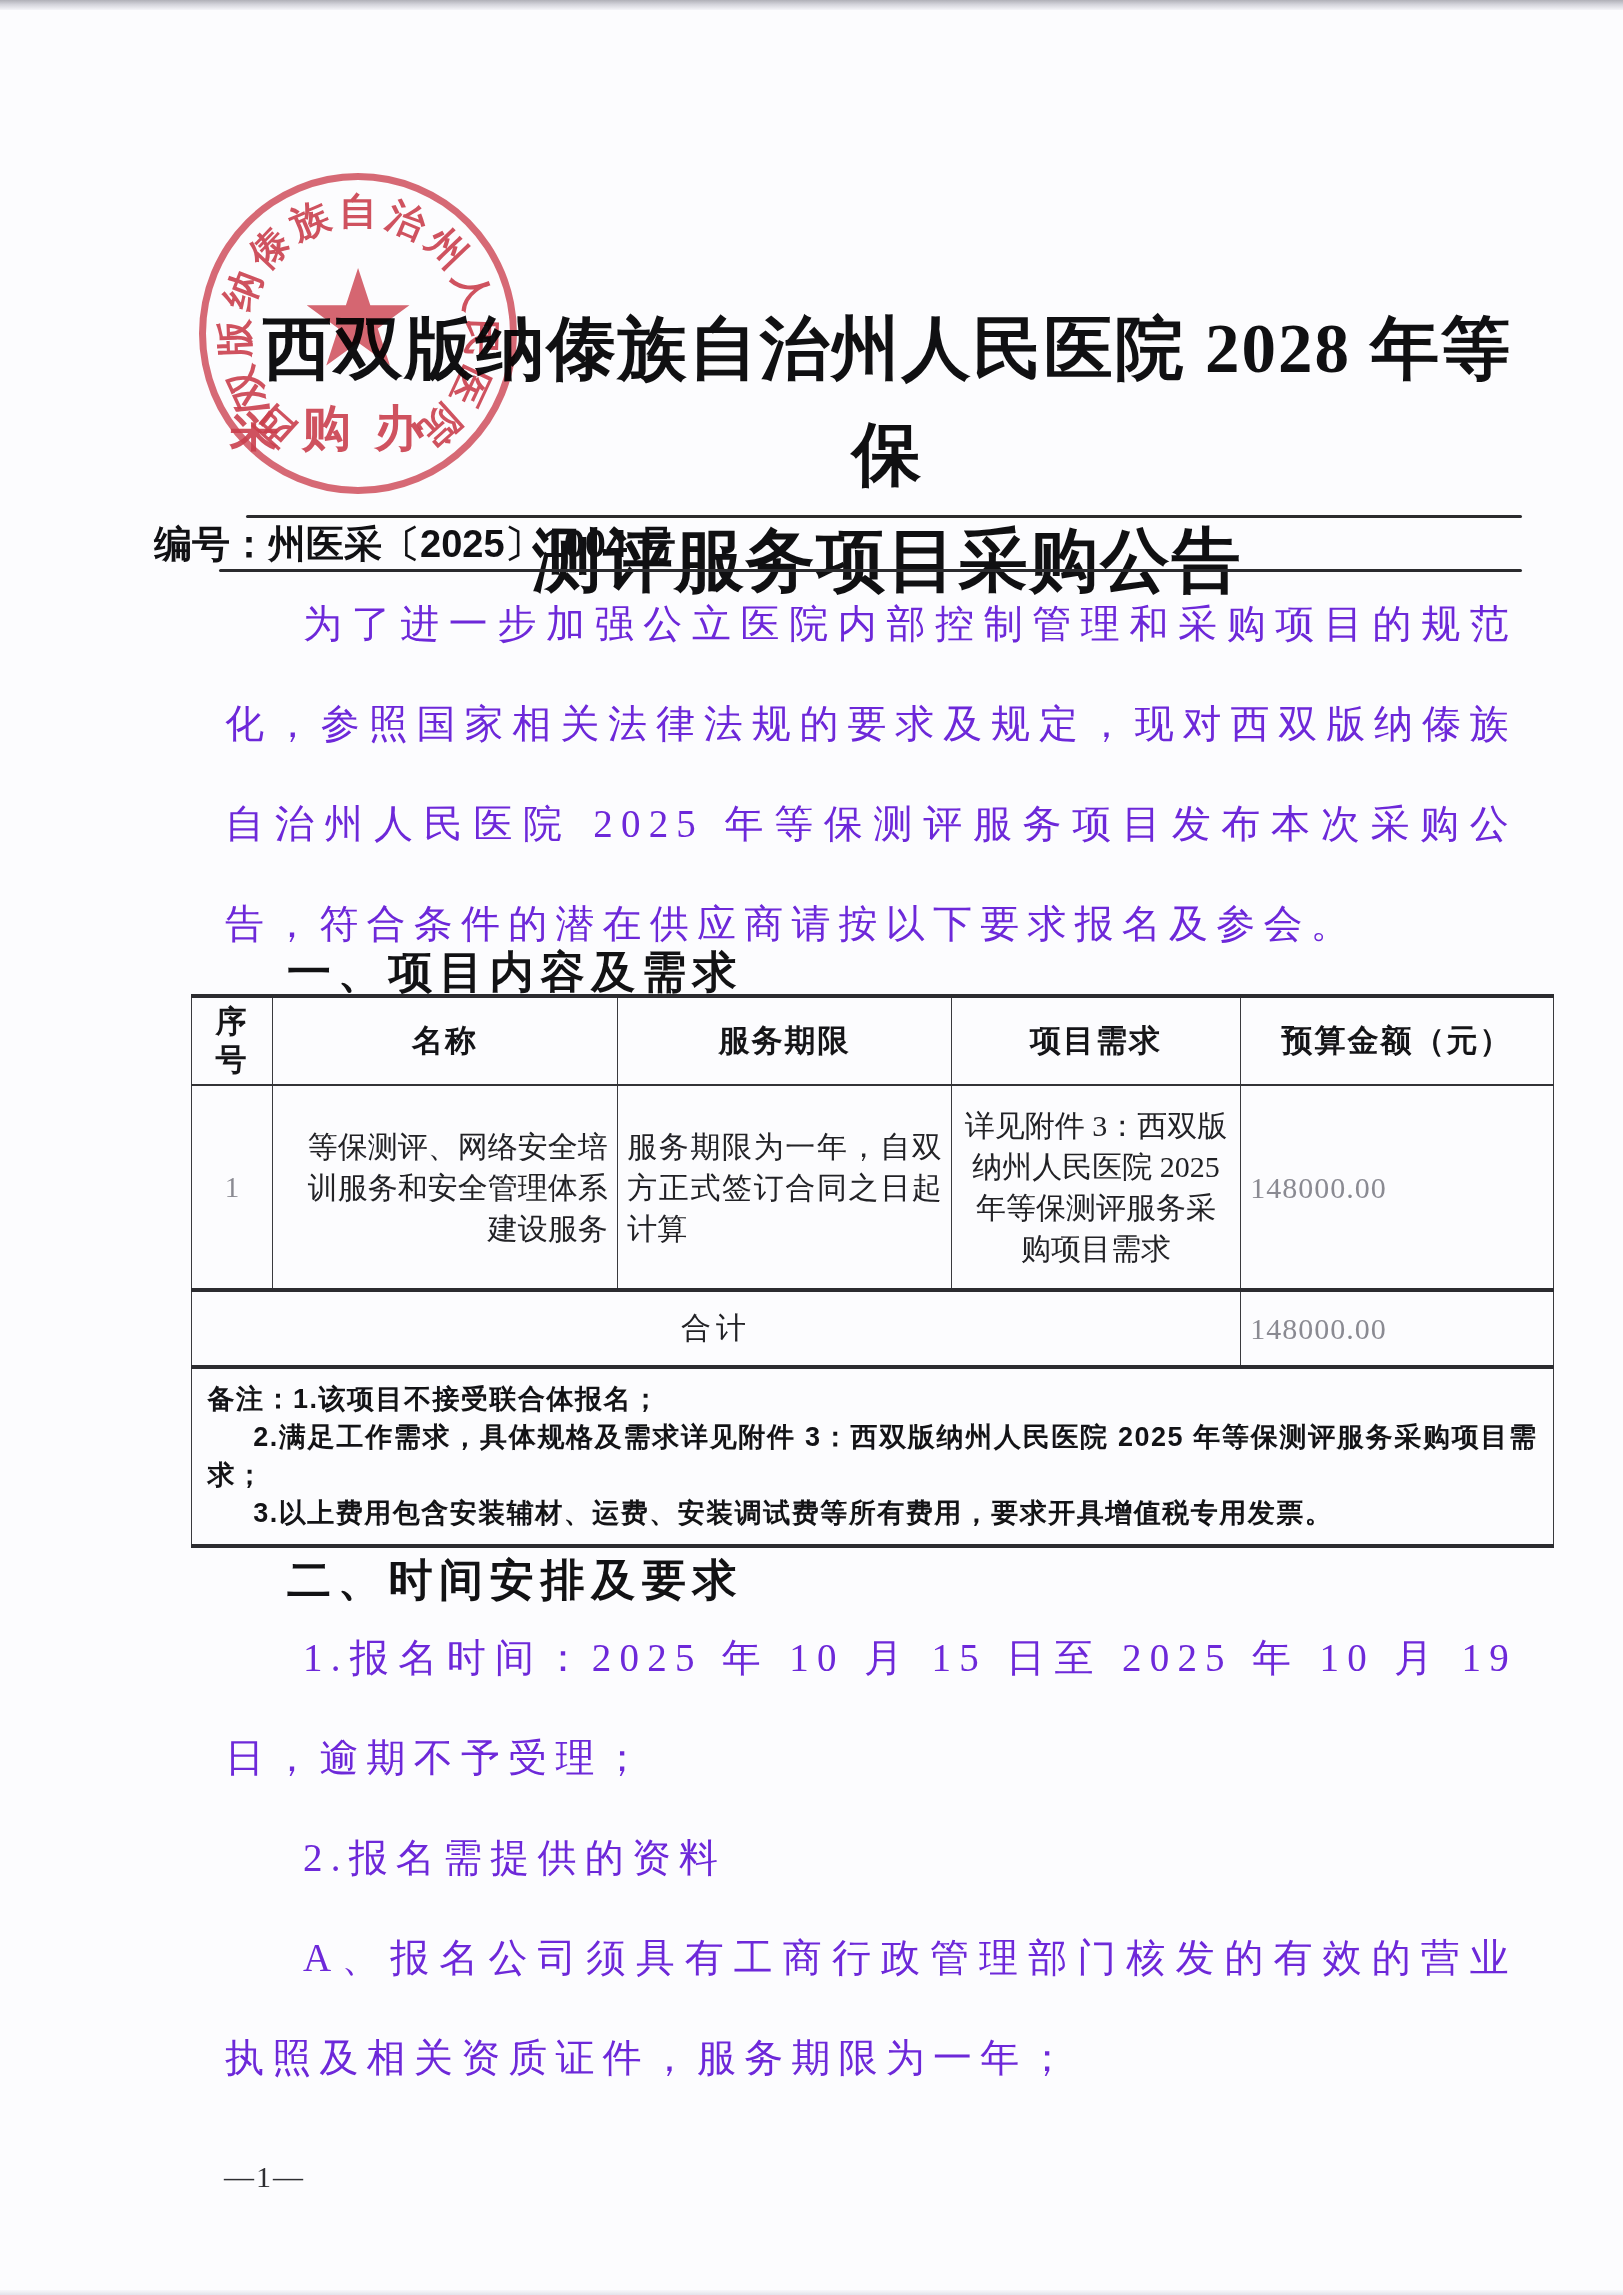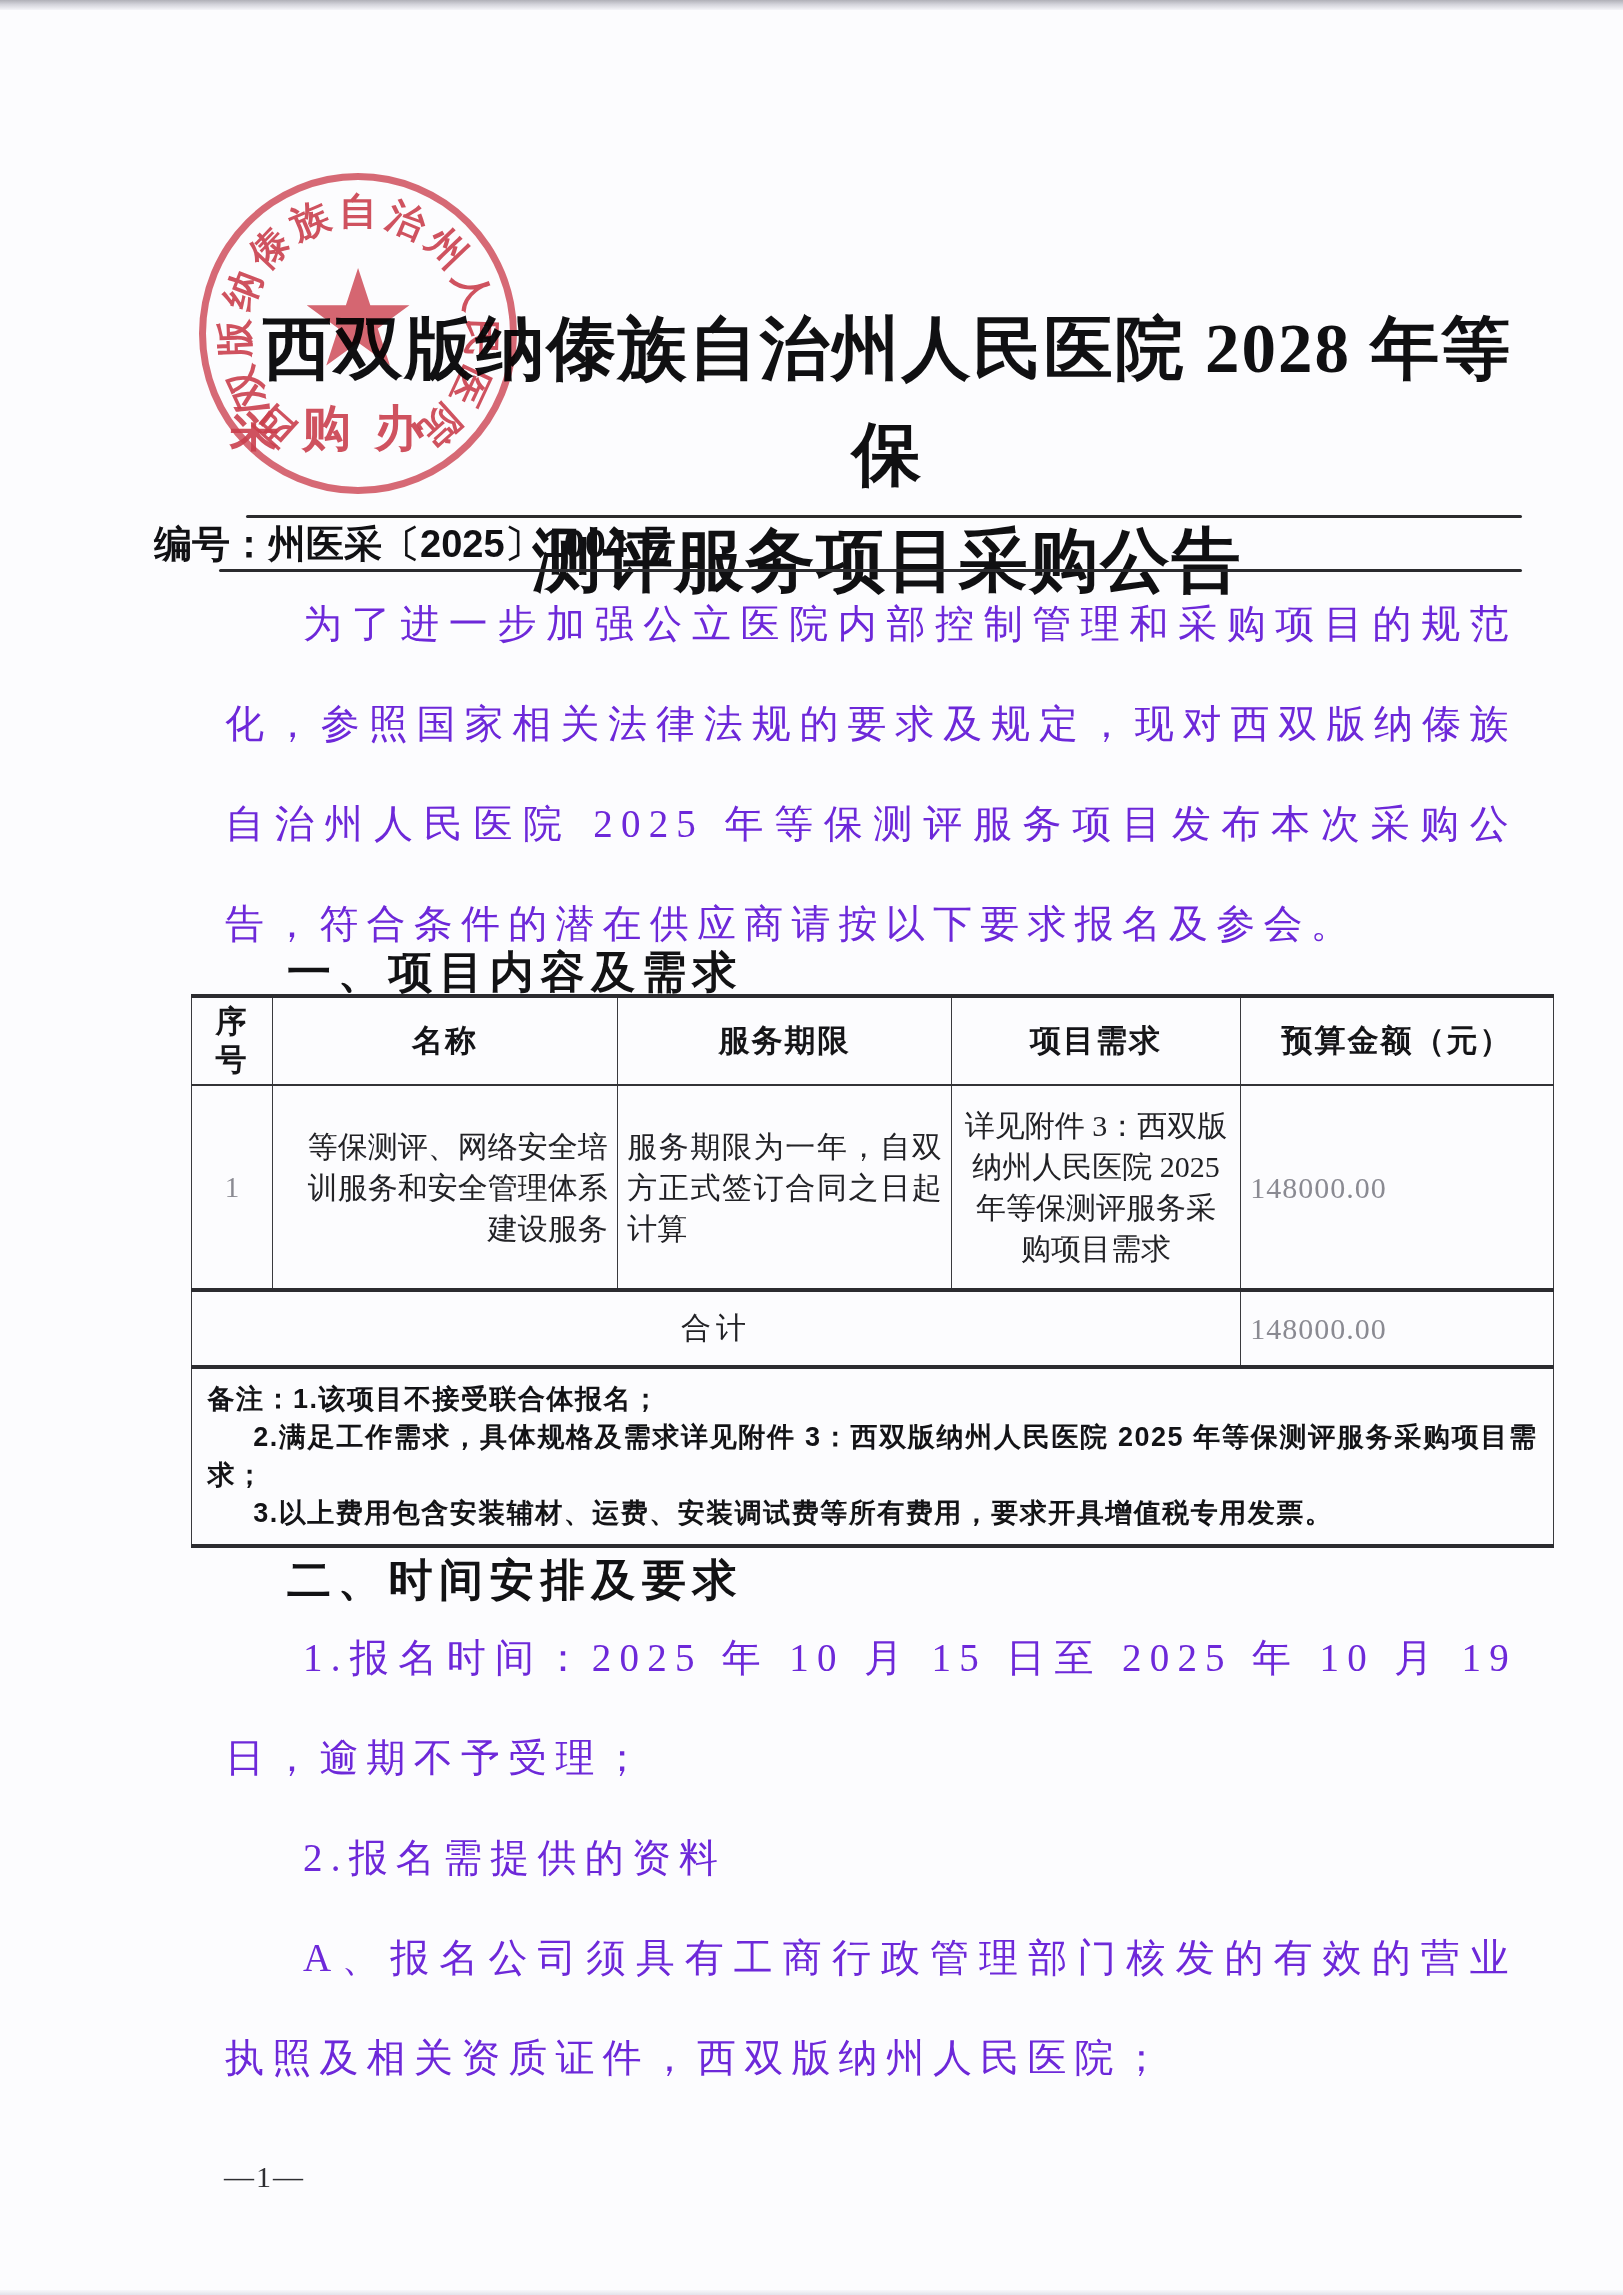--- a/index.html
+++ b/index.html
@@ -193,21 +193,21 @@
       </td>
     </tr>
   </tbody>
     </table>
 
   <div class="sec-heading h2">二、时间安排及要求</div>
 
   <div class="body-text sec2-body">
     <p>1.报名时间：2025 年 10 月 15 日至 2025 年 10 月 19 日，逾期不予受理；</p>
     <p>2.报名需提供的资料</p>
-    <p>A、报名公司须具有工商行政管理部门核发的有效的营业执照及相关资质证件，西双版纳州人民医院；</p>
+    <p>A、报名公司须具有工商行政管理部门核发的有效的营业执照及相关资质证件，服务期限为一年；</p>
   </div>
 
   <div class="stamp">
     <div>
         <span class="ring-char" style="transform: translate(-50%, -50%) rotate(-138deg) translateY(-123px);">西</span>
         <span class="ring-char" style="transform: translate(-50%, -50%) rotate(-115deg) translateY(-123px);">双</span>
         <span class="ring-char" style="transform: translate(-50%, -50%) rotate(-92deg) translateY(-123px);">版</span>
         <span class="ring-char" style="transform: translate(-50%, -50%) rotate(-69deg) translateY(-123px);">纳</span>
         <span class="ring-char" style="transform: translate(-50%, -50%) rotate(-46deg) translateY(-123px);">傣</span>
         <span class="ring-char" style="transform: translate(-50%, -50%) rotate(-23deg) translateY(-123px);">族</span>

